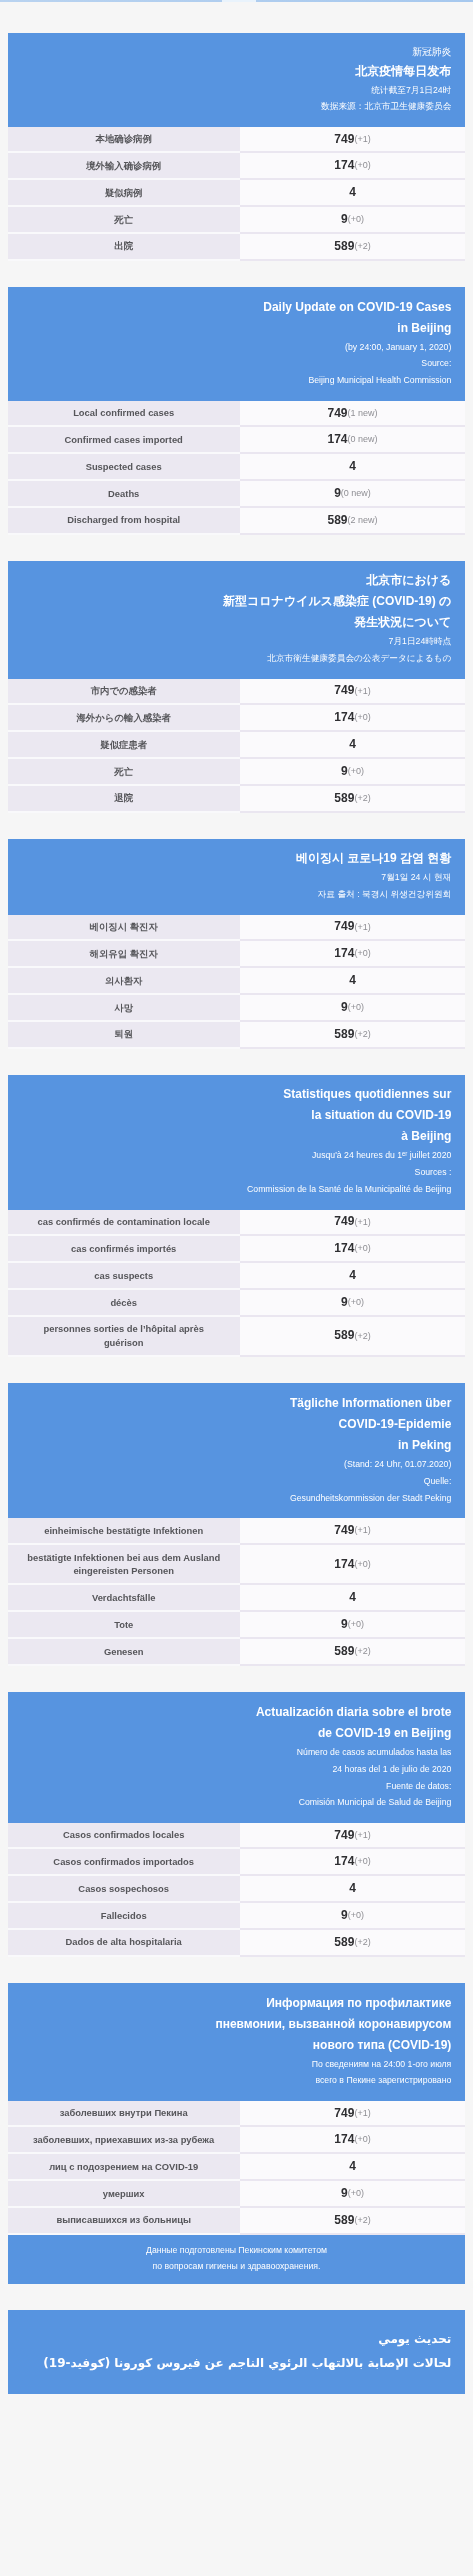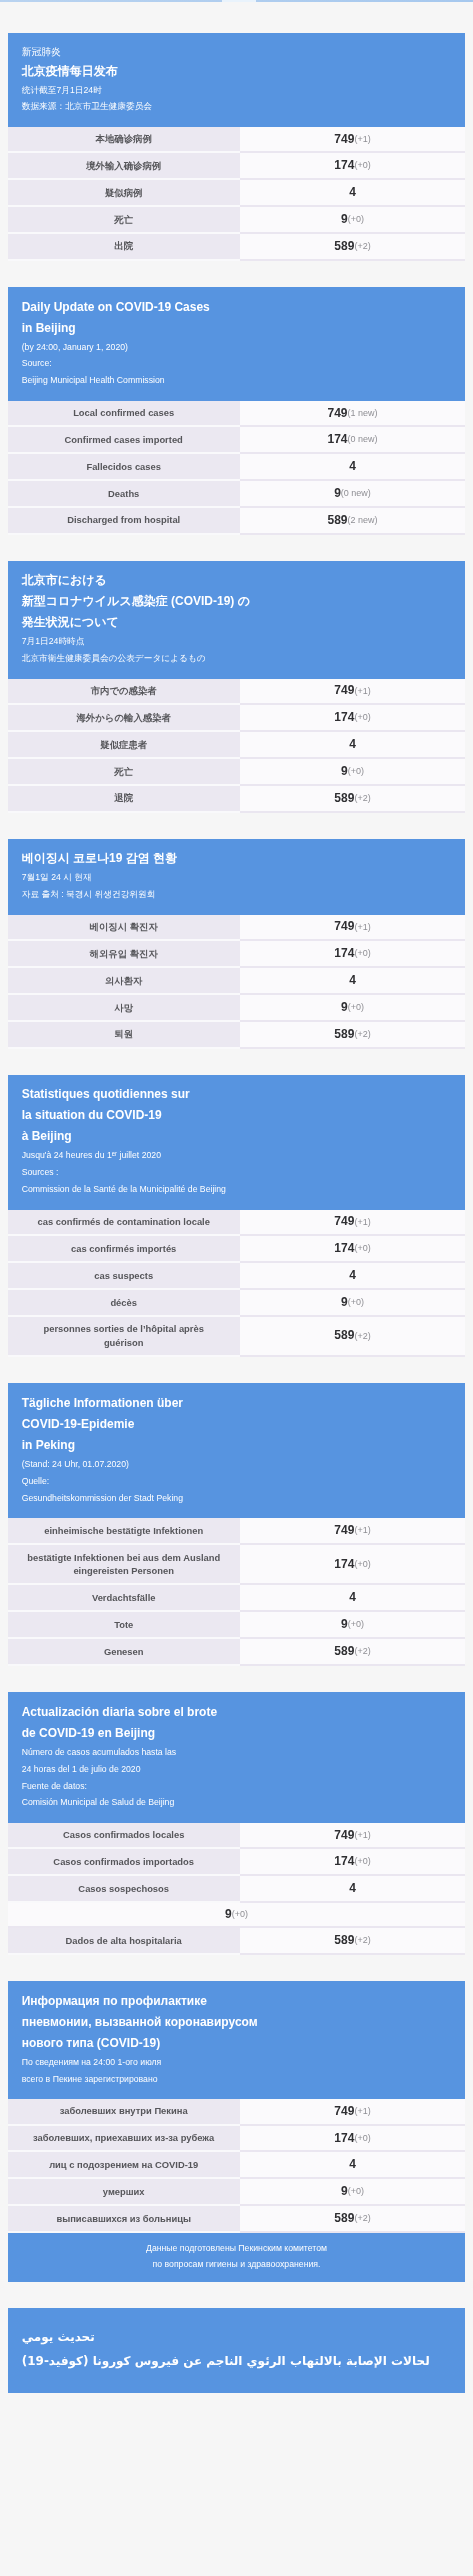--- a/index.html
+++ b/index.html
@@ -21,21 +21,21 @@
     background: #e9f3fc;
     display: block;
   }
   #tables { padding-top: 31px; }
   .card { margin: 0 7.7px 26px 7.7px; }
 
   
   .card-head {
     background: #5794e0;
     color: #ffffff;
-    text-align: left;
+    text-align: right;
     padding: 9.8px 14px 11.2px 14px;
   }
   .pre-line  { font-size: 9.8px;   font-weight: 400; line-height: 1.8; }
   .t-line    { font-size: 12px;   font-weight: bold; line-height: 1.75; }
   .s-line    { font-size: 8.7px; font-weight: 400; line-height: 1.95; }
 
   
   .row { display: flex; min-height: 25px; }
   .label-cell {
     box-sizing: border-box;
@@ -161,21 +161,21 @@
           <div class="label-cell">
             <div class="label-text">Confirmed cases imported</div>
           </div>
           <div class="value-cell">
             <div class="value-num">174</div>
             <div class="value-delta">(0 new)</div>
           </div>
         </div>
         <div class="row">
           <div class="label-cell">
-            <div class="label-text">Fallecidos cases</div>
+            <div class="label-text">Suspected cases</div>
           </div>
           <div class="value-cell">
             <div class="value-num">4</div>
           </div>
         </div>
         <div class="row">
           <div class="label-cell">
             <div class="label-text">Deaths</div>
           </div>
           <div class="value-cell">
@@ -444,20 +444,23 @@
         </div>
         <div class="row">
           <div class="label-cell">
             <div class="label-text">Casos sospechosos</div>
           </div>
           <div class="value-cell">
             <div class="value-num">4</div>
           </div>
         </div>
         <div class="row">
+          <div class="label-cell">
+            <div class="label-text">Fallecidos</div>
+          </div>
           <div class="value-cell">
             <div class="value-num">9</div>
             <div class="value-delta">(+0)</div>
           </div>
         </div>
         <div class="row">
           <div class="label-cell">
             <div class="label-text">Dados de alta hospitalaria</div>
           </div>
           <div class="value-cell">

